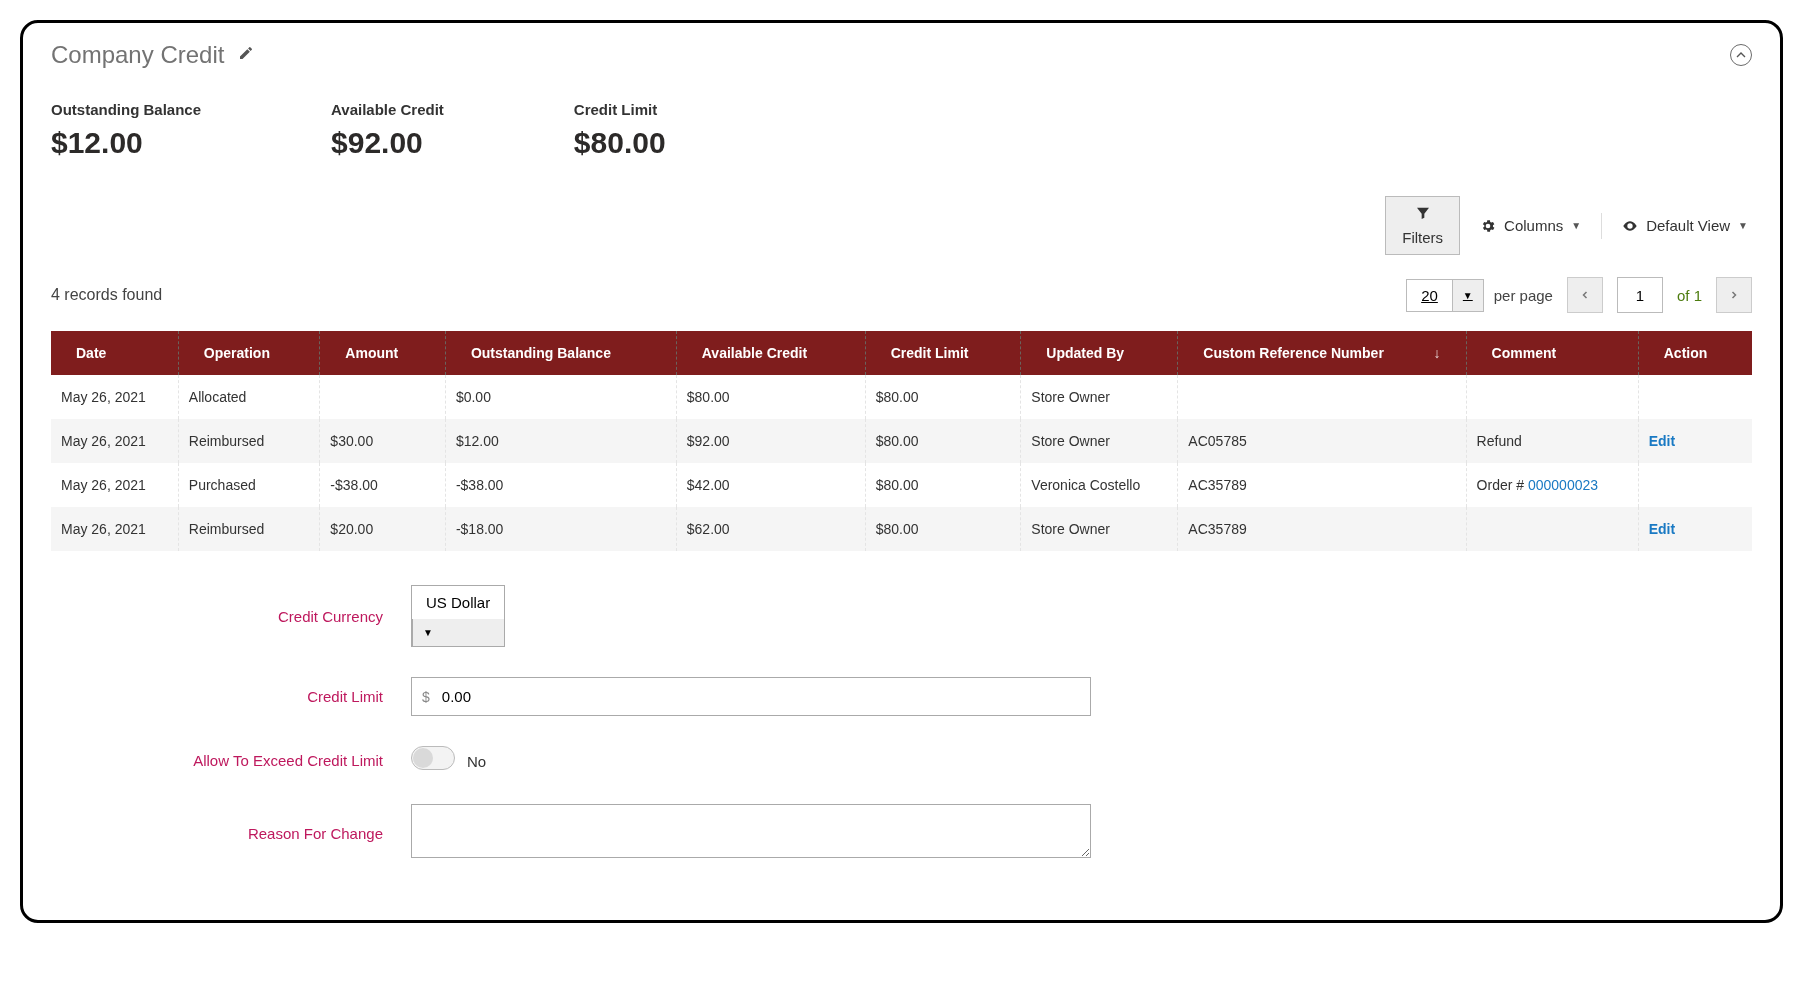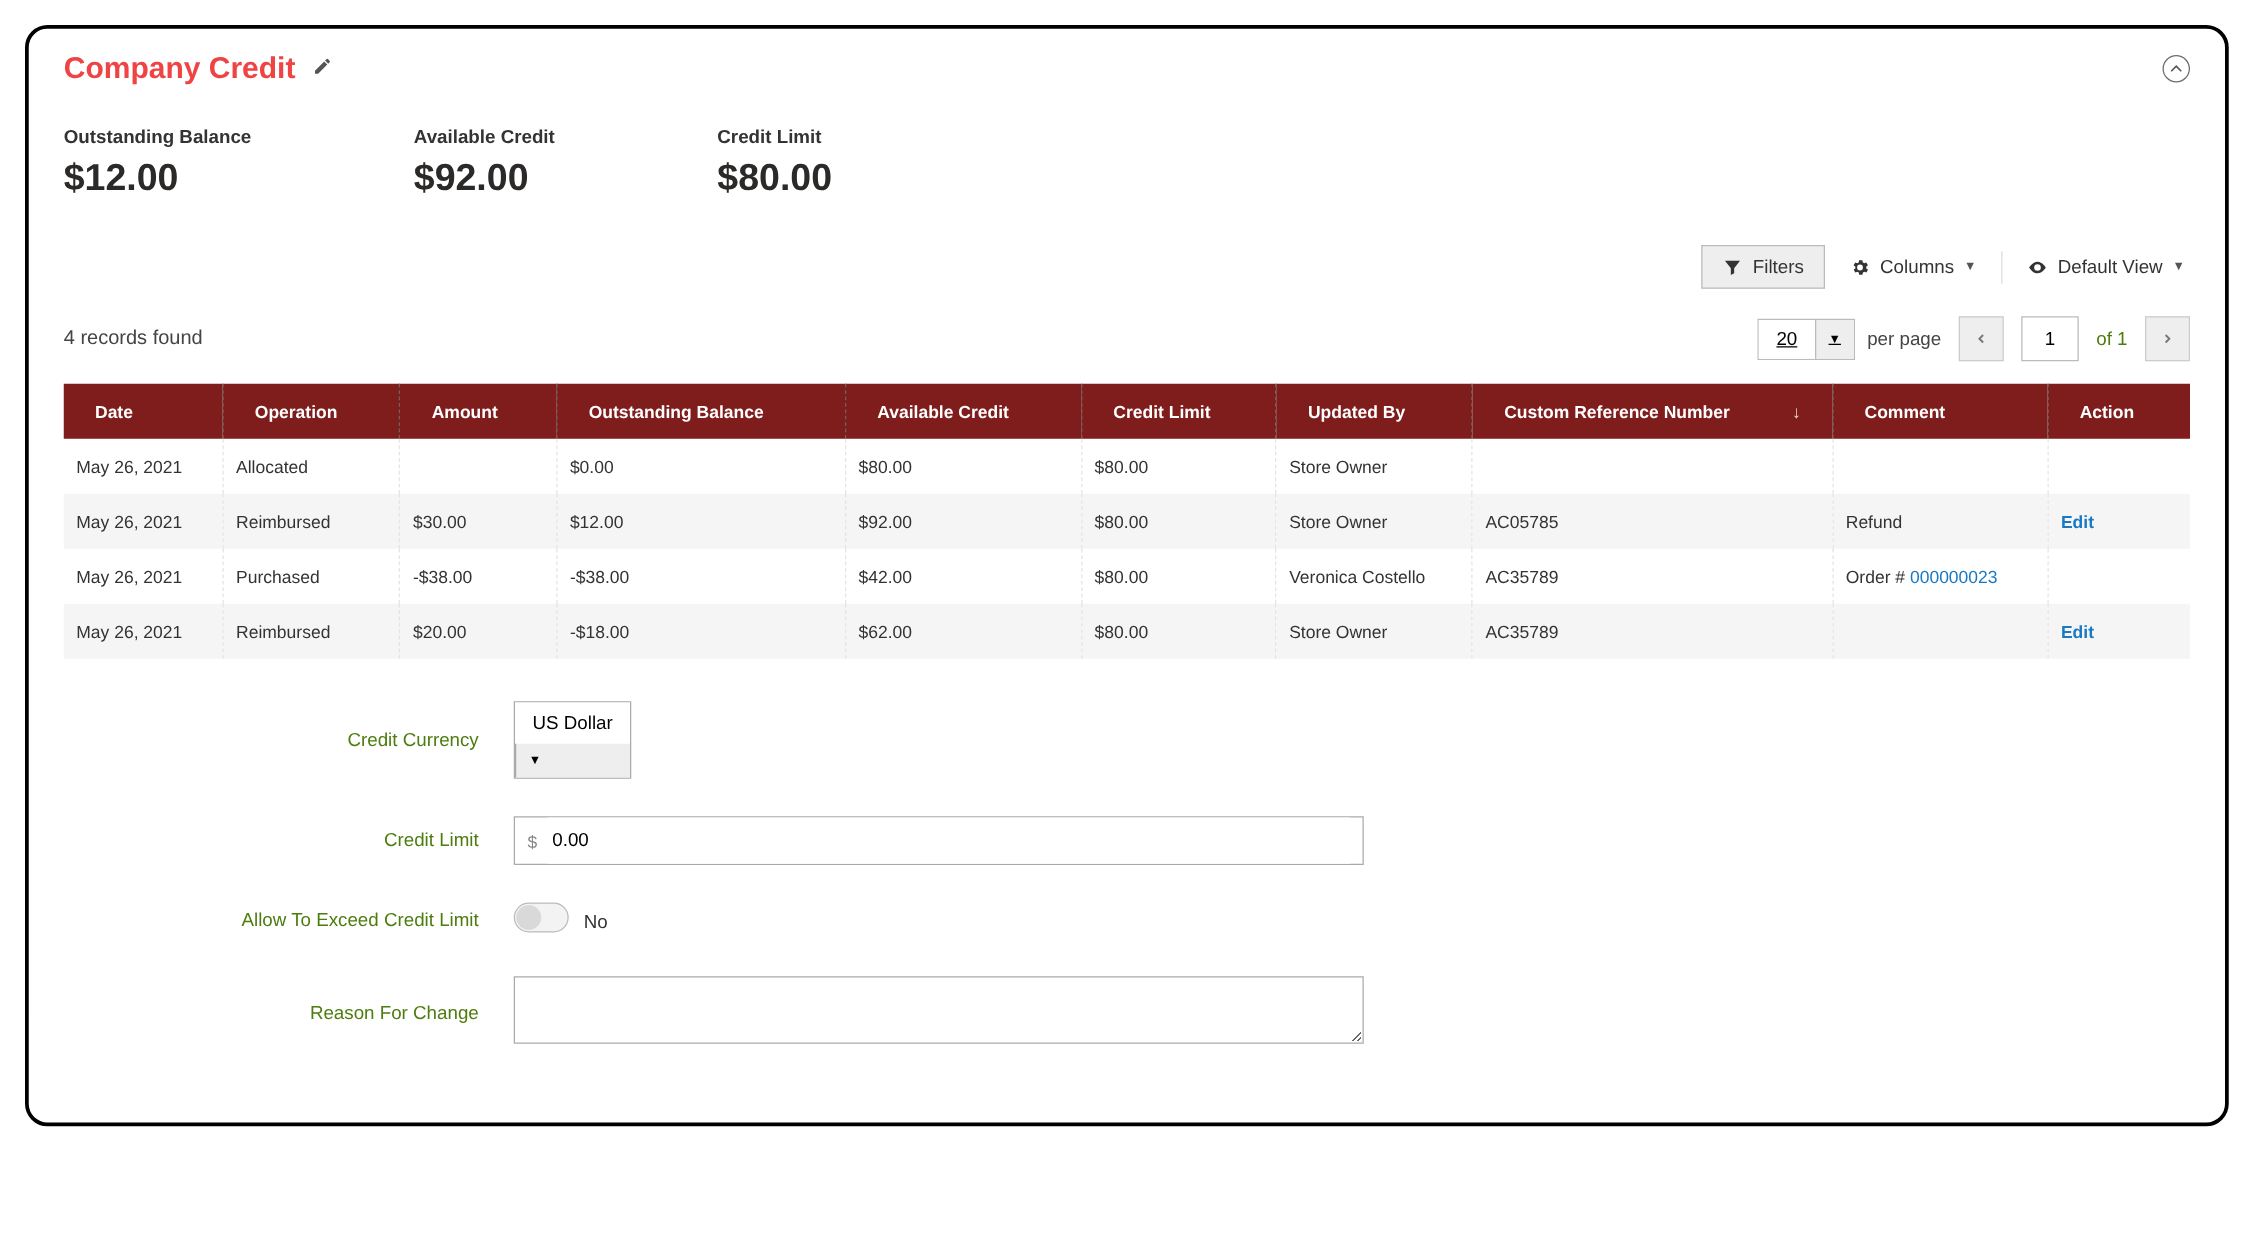--- a/index.html
+++ b/index.html
@@ -17,22 +17,22 @@
   }
   .panel-header {
     display: flex;
     align-items: center;
     justify-content: space-between;
     margin-bottom: 32px;
   }
   .panel-title-wrap { display: flex; align-items: center; gap: 14px; }
   .panel-title {
     font-size: 24px;
-    font-weight: 700;
-    color: #ef4444;
+    font-weight: 400;
+    color: #737373;
   }
   .pencil-icon {
     width: 16px; height: 16px;
     color: #555;
     cursor: pointer;
   }
   .collapse-btn {
     width: 22px; height: 22px;
     border: 1px solid #6b6b6b;
     border-radius: 50%;
@@ -48,20 +48,21 @@
     margin-bottom: 22px;
   }
   .btn-filters {
     display: flex; align-items: center; gap: 8px;
     background: #eee;
     border: 1px solid #bbb;
     padding: 8px 16px;
     font-size: 15px;
     cursor: pointer;
     color: #333;
+    flex-direction: column;
   }
   .toolbar-item {
     display: flex; align-items: center; gap: 8px;
     font-size: 15px; color: #333; cursor: pointer;
     padding: 4px 4px;
   }
   .divider { width: 1px; height: 26px; background: #ddd; }
   .caret { font-size: 10px; color: #555; }
   .records-bar {
     display: flex; justify-content: space-between; align-items: center;
@@ -132,21 +133,21 @@
   .link { color: #1979c3; cursor: pointer; }
   .comment-cell { white-space: nowrap; }
 
   .form-section { margin-top: 34px; }
   .form-row { display: flex; align-items: center; margin-bottom: 30px; }
   .form-label {
     width: 360px;
     text-align: right;
     padding-right: 28px;
     font-size: 15px;
-    color: #4d7c0f;
+    color: #be185d;
   }
   .form-control { flex: 0 0 680px; }
   .currency-select { display: inline-flex; border: 1px solid #aaa; flex-direction: column; }
   .currency-select .val { padding: 8px 14px; font-size: 15px; background: #fff; }
   .currency-select .arrow {
     padding: 8px 10px; border-left: 1px solid #aaa; background: #eee;
     font-size: 10px; display: flex; align-items: center; cursor: pointer;
   }
   .input-with-prefix {
     display: flex; align-items: center;

